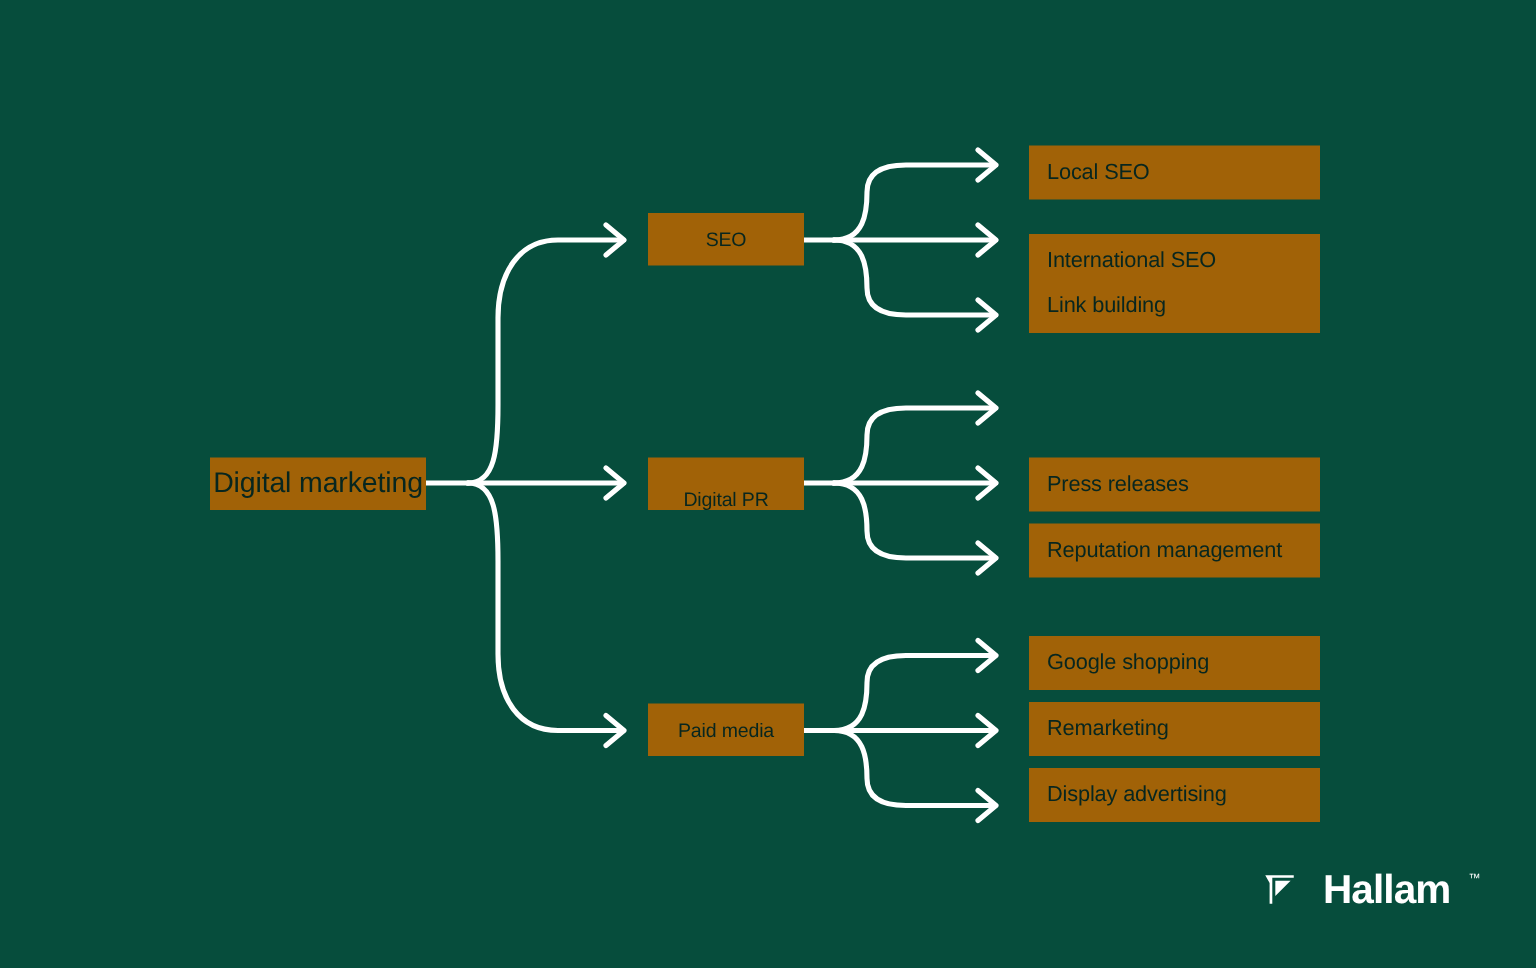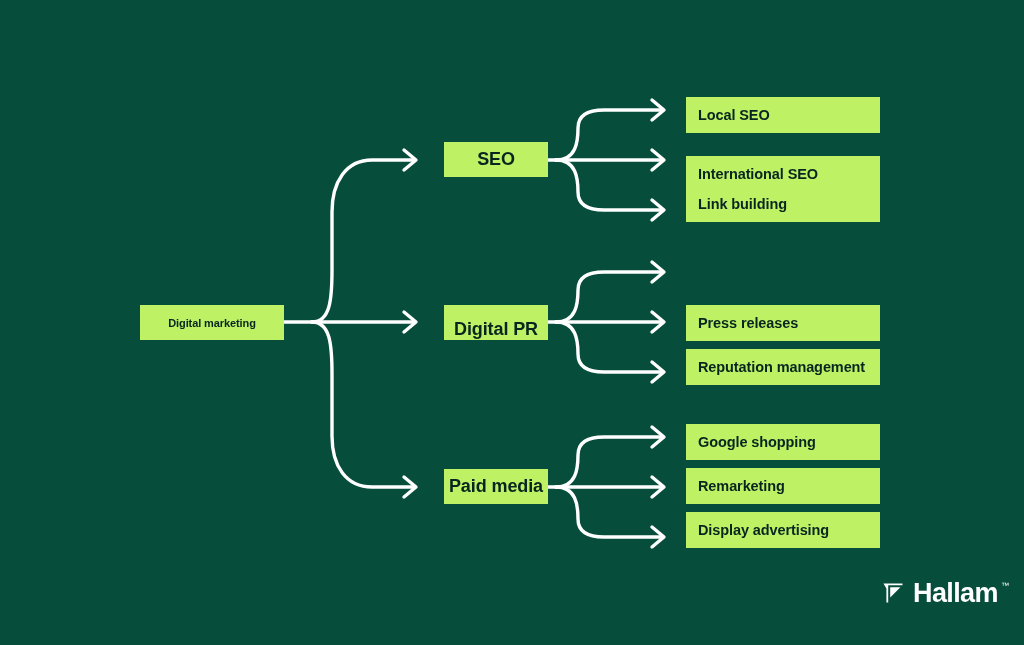--- a/index.html
+++ b/index.html
@@ -23,42 +23,42 @@
   #wires {
     position: absolute;
     left: 0;
     top: 0;
     width: 1024px;
     height: 645px;
     pointer-events: none;
   }
   .node {
     position: absolute;
-    background: #bef264;
+    background: #a16207;
     color: #07261f;
     display: flex;
     align-items: center;
     box-sizing: border-box;
-    font-weight: bold;
+    font-weight: normal;
     letter-spacing: -0.1px;
   }
   .node-root {
     left: 140px;
     top: 305px;
     width: 144px;
     height: 35px;
     justify-content: center;
-    font-size: 11px;
+    font-size: 19px;
   }
   .node-branch {
-    left: 444px;
+    left: 432px;
     width: 104px;
     height: 35px;
     justify-content: center;
-    font-size: 18px;
+    font-size: 13px;
   }
   .branch-seo   { top: 142px; }
   .branch-pr    { top: 305px; align-items: flex-end; }
   .branch-paid  { top: 469px; }
 
   .node-leaf {
     left: 686px;
     width: 194px;
     height: 36px;
     padding-left: 12px;
@@ -70,26 +70,26 @@
   .leaf-g1-2 { top: 186px; }
   .leaf-g2-0 { top: 260px; }
   .leaf-g2-1 { top: 305px; }
   .leaf-g2-2 { top: 349px; }
   .leaf-g3-0 { top: 424px; }
   .leaf-g3-1 { top: 468px; }
   .leaf-g3-2 { top: 512px; }
 
   #brand {
     position: absolute;
-    left: 882px;
+    left: 842px;
     top: 576px;
     height: 34px;
     display: flex;
     align-items: center;
-    gap: 9px;
+    gap: 18px;
     color: #ffffff;
   }
   #brand .brand-mark {
     display: block;
     width: 22px;
     height: 22px;
   }
   #brand .brand-name {
     font-size: 27px;
     font-weight: bold;

